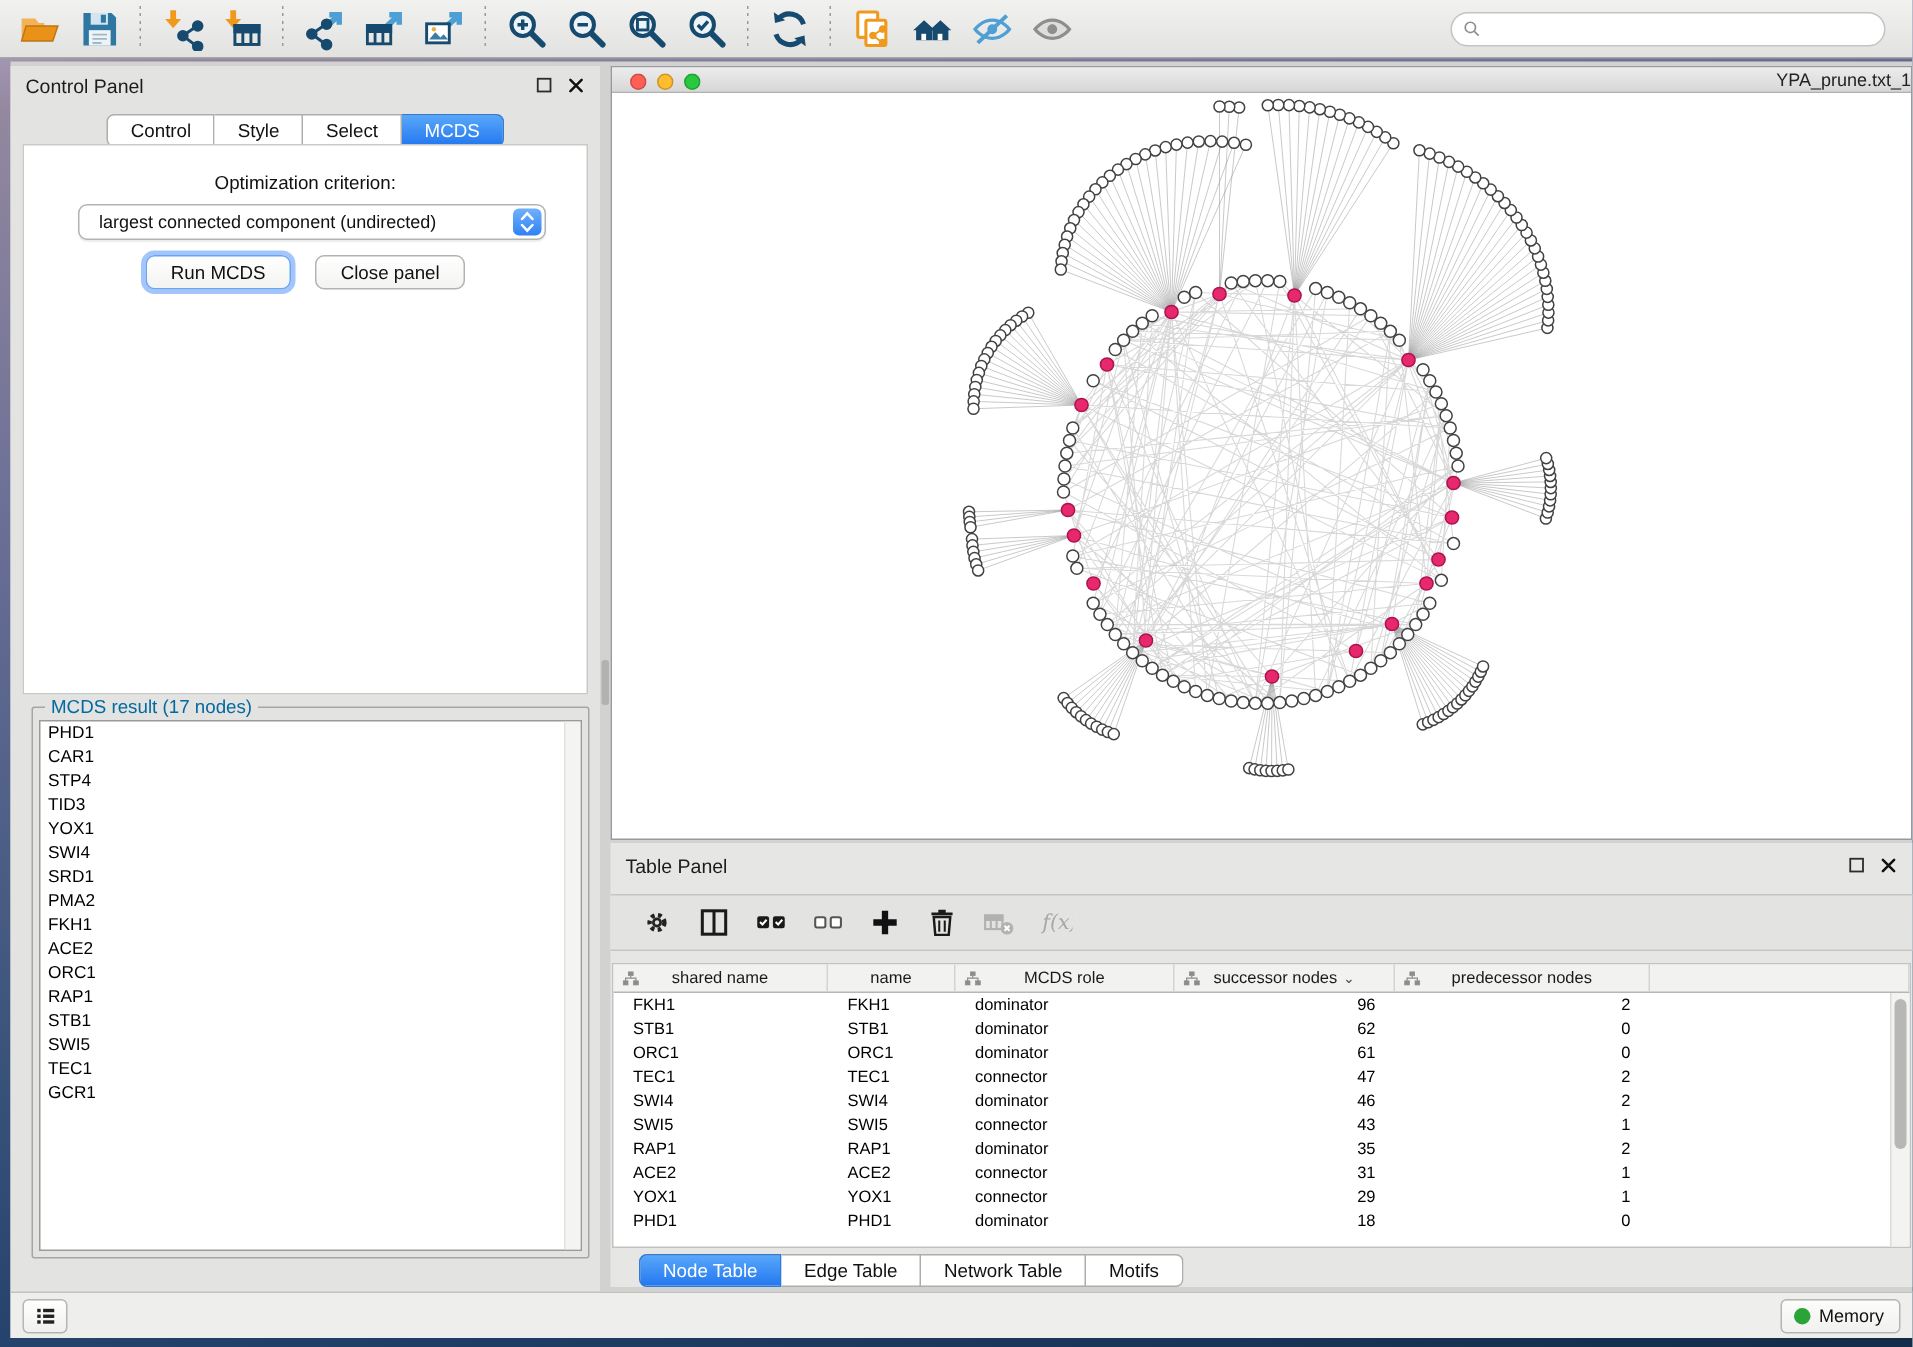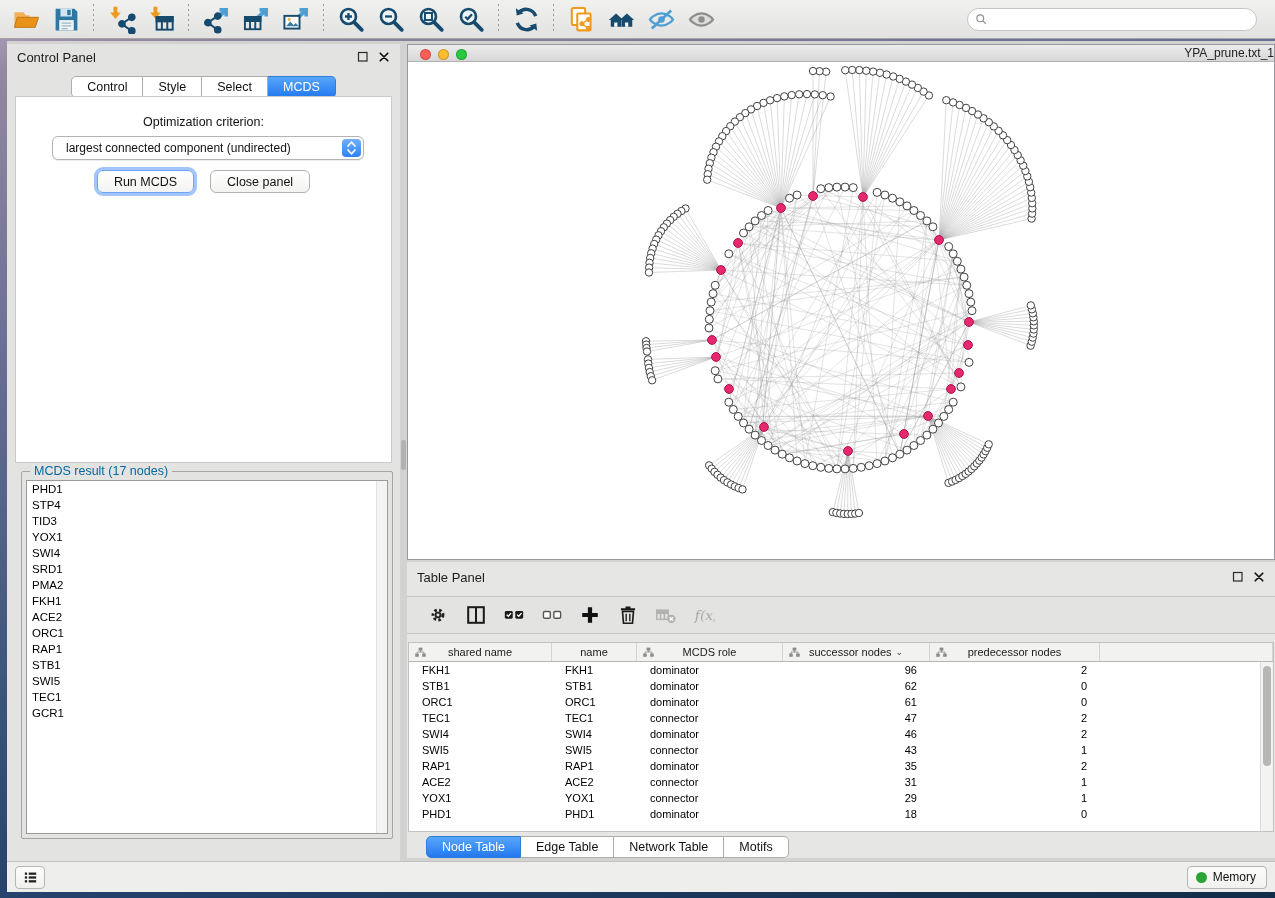--- a/index.html
+++ b/index.html
@@ -302,20 +302,21 @@
     <div class="cp-buttons">
       <button class="mac-btn focus">Run MCDS</button>
       <button class="mac-btn">Close panel</button>
     </div>
   </div>
   <div class="groupbox">
     <span class="groupbox-legend">MCDS result (17 nodes)</span>
     <div class="mcds-list" id="mcds-list">
       <div class="mcds-scroll"></div>
     <div class="mcds-item">PHD1</div>
+        <div class="mcds-item">CAR1</div>
         <div class="mcds-item">STP4</div>
         <div class="mcds-item">TID3</div>
         <div class="mcds-item">YOX1</div>
         <div class="mcds-item">SWI4</div>
         <div class="mcds-item">SRD1</div>
         <div class="mcds-item">PMA2</div>
         <div class="mcds-item">FKH1</div>
         <div class="mcds-item">ACE2</div>
         <div class="mcds-item">ORC1</div>
         <div class="mcds-item">RAP1</div>

